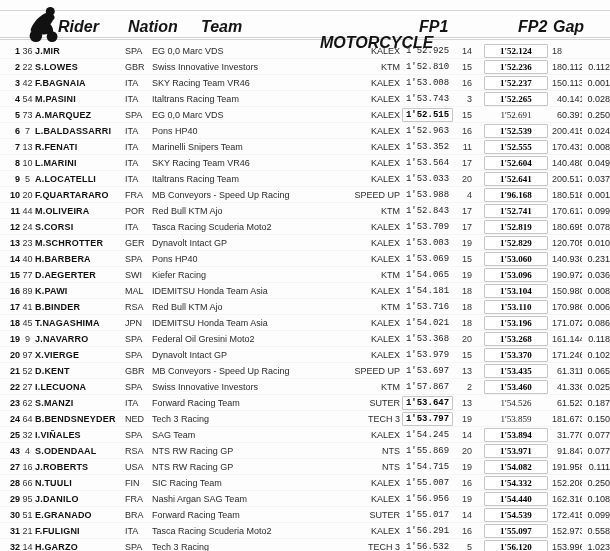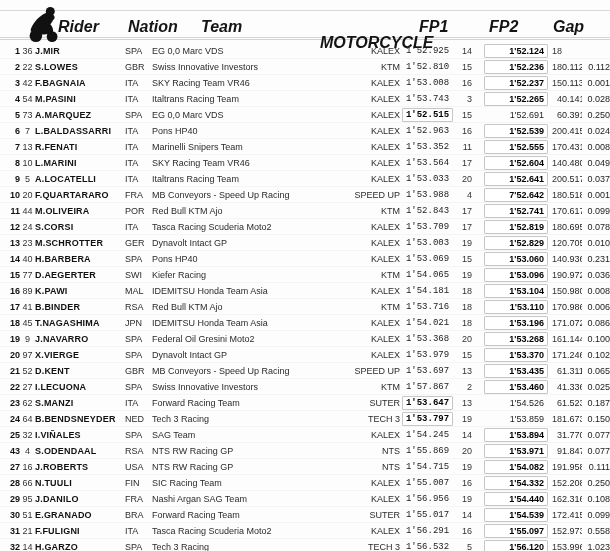--- a/index.html
+++ b/index.html
@@ -22,21 +22,21 @@
     font-weight:bold;
     font-size:16px;
     color:#141414;
   }
   .header-row .hcol { position:absolute; top:7px; white-space:nowrap; }
   .h-rider   { left:58px; }
   .h-nation  { left:128px; }
   .h-team    { left:201px; }
   .h-moto    { left:320px;margin-top:16px; }
   .h-fp1     { left:419px; }
-  .h-fp2     { left:489px; }
+  .h-fp2     { left:518px; }
   .h-gap     { left:553px; }
 
   .bike-icon { position:absolute; left:26px; top:-7px; z-index:2; }
 
   
   table.results {
     width:610px;
     table-layout:fixed;
     border-collapse:collapse;
     margin-top:3px;
@@ -64,21 +64,21 @@
   td.fp2lap { text-align:right; padding-right:1px; }
   td.gap1, td.gap2 { text-align:right; color:#222; padding-right:2px; }
 
   .t {
     display:inline-block;
     padding:0 3px;
     border:1px solid transparent;
     border-radius:1px;
     line-height:12px;
   }
-  td.fp2 .t { min-width:56px; text-align:right; }
+  td.fp2 .t { min-width:56px; text-align:center;font-family:Liberation Serif, serif; }
   .best-time {
     font-weight:bold;
     border-color:#c6c6c6;
     background:#ffffff;
     color:#000;
   }
 </style>
 </head>
 <body>
 
@@ -249,21 +249,21 @@
     </tr>
         <tr class="result-row">
       <td class="pos">10</td>
       <td class="num">20</td>
       <td class="rider">F.QUARTARARO</td>
       <td class="nation">FRA</td>
       <td class="team">MB Conveyors - Speed Up Racing</td>
       <td class="bike">SPEED UP</td>
       <td class="fp1"><span class="t">1'53.988</span></td>
       <td class="lap fp1lap">4</td>
-      <td class="fp2"><span class="t best-time">7'52.642</span></td>
+      <td class="fp2"><span class="t best-time">1'96.168</span></td>
       <td class="lap fp2lap">18</td>
       <td class="gap1">0.518</td>
       <td class="gap2">0.001</td>
     </tr>
         <tr class="result-row">
       <td class="pos">11</td>
       <td class="num">44</td>
       <td class="rider">M.OLIVEIRA</td>
       <td class="nation">POR</td>
       <td class="team">Red Bull KTM Ajo</td>
@@ -378,21 +378,21 @@
       <td class="num">9</td>
       <td class="rider">J.NAVARRO</td>
       <td class="nation">SPA</td>
       <td class="team">Federal Oil Gresini Moto2</td>
       <td class="bike">KALEX</td>
       <td class="fp1"><span class="t">1'53.368</span></td>
       <td class="lap fp1lap">20</td>
       <td class="fp2"><span class="t best-time">1'53.268</span></td>
       <td class="lap fp2lap">16</td>
       <td class="gap1">1.144</td>
-      <td class="gap2">0.100</td>
+      <td class="gap2">0.118</td>
     </tr>
         <tr class="result-row">
       <td class="pos">20</td>
       <td class="num">97</td>
       <td class="rider">X.VIERGE</td>
       <td class="nation">SPA</td>
       <td class="team">Dynavolt Intact GP</td>
       <td class="bike">KALEX</td>
       <td class="fp1"><span class="t">1'53.979</span></td>
       <td class="lap fp1lap">15</td>

